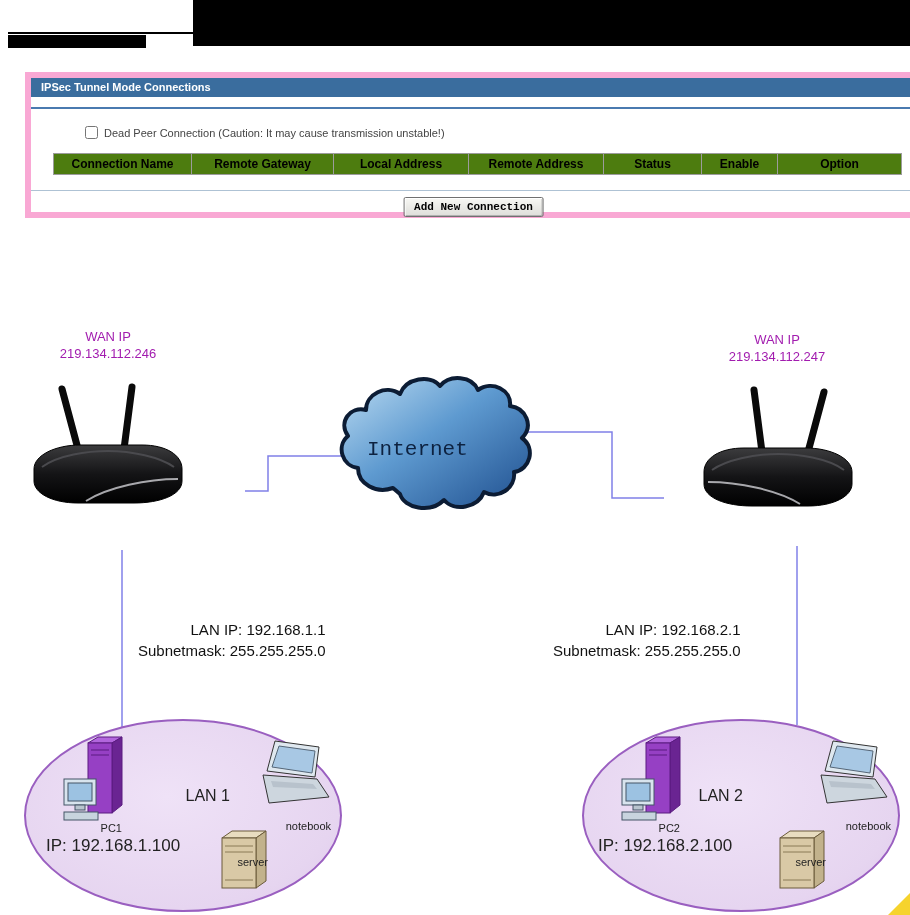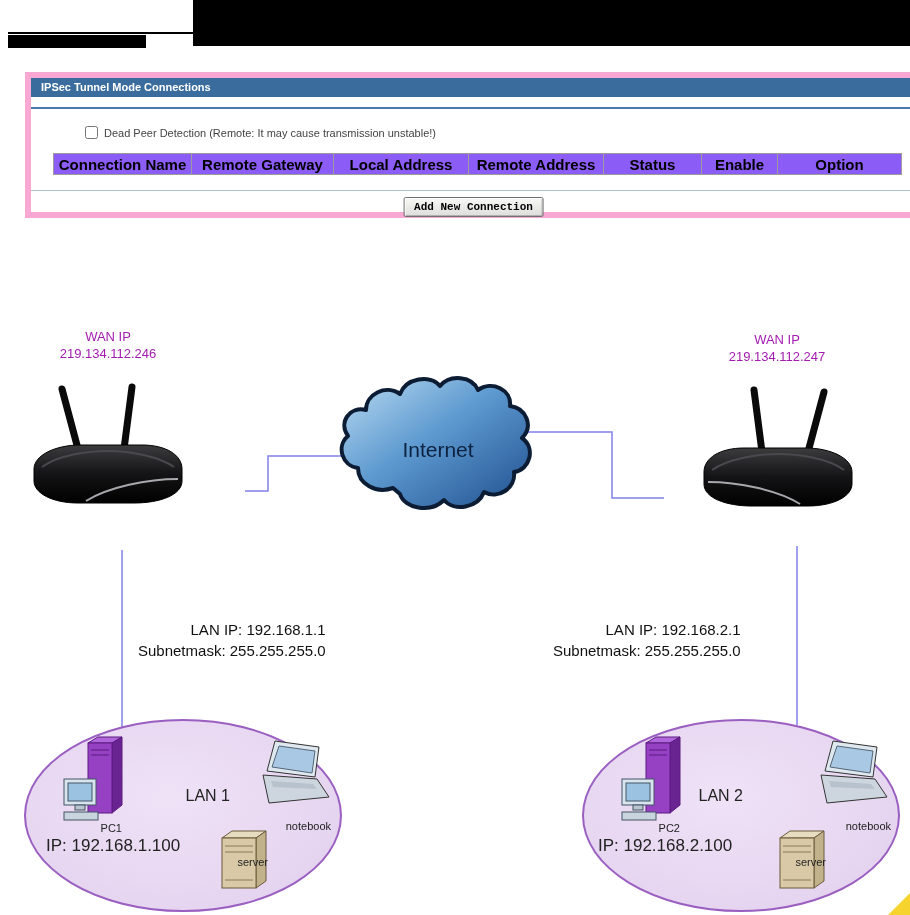--- a/index.html
+++ b/index.html
@@ -20,21 +20,21 @@
   .panel-title { height:19px; background:#3a6d9e; color:#fff; font-size:11px;
                  font-weight:bold; line-height:19px; padding-left:10px; }
   .panel-rule1 { position:absolute; left:0; top:29px; width:100%; height:2px; background:#4a7ab0; }
   .panel-rule2 { position:absolute; left:0; top:112px; width:100%; height:1px; background:#aec2d4; }
 
   .dpd-row { position:absolute; left:54px; top:48px; display:flex; align-items:center;
              gap:6px; font-size:11px; color:#444; }
   .dpd-row input { width:13px; height:13px; margin:0; }
 
   .conn-table { position:absolute; left:22px; top:75px; border-collapse:collapse; }
-  .conn-table th { border:1px solid #9c9c9c; background:#8b5cf6; font-size:15px;
+  .conn-table th { border:1px solid #9c9c9c; background:#4d7c0f; font-size:12px;
                    font-weight:bold; color:#000; height:21px; padding:0 4px; text-align:center; }
   .conn-table th:nth-child(1){ width:138px; }
   .conn-table th:nth-child(2){ width:142px; }
   .conn-table th:nth-child(3){ width:135px; }
   .conn-table th:nth-child(4){ width:135px; }
   .conn-table th:nth-child(5){ width:98px;  }
   .conn-table th:nth-child(6){ width:76px;  }
   .conn-table th:nth-child(7){ width:124px; }
 
   .add-btn { position:absolute; left:50%; transform:translateX(-50%); top:119px;
@@ -49,22 +49,22 @@
 
   .wan-label { position:absolute; text-align:center; font-size:13px; color:#a21caf; line-height:17px; }
   .wan-left  { left:38px;  top:328px; width:140px; }
   .wan-right { left:703px; top:331px; width:148px; }
 
   .router-svg { position:absolute; width:160px; height:132px; }
   .router-left  { left:28px;  top:383px; }
   .router-right { left:698px; top:386px; transform:scaleX(-1); }
 
   .cloud-svg { position:absolute; left:330px; top:368px; width:215px; height:160px; }
-  .internet-label { position:absolute; left:367px; top:438px; width:142px; text-align:center;
-                    font-size:21px; color:#0d2240; }
+  .internet-label { position:absolute; left:367px; top:438px; width:142px; text-align:left;
+                    font-size:21px; color:#0d2240;font-family:Liberation Mono, monospace; }
 
   .lan-info { position:absolute; font-size:15px; color:#111; line-height:21px; white-space:nowrap;text-align:right; }
   .lan-info-left  { left:138px; top:619px; }
   .lan-info-right { left:553px; top:619px; }
 
   .lan-ellipse { position:absolute; width:318px; height:193px; border-radius:50%;
                  background:radial-gradient(ellipse at 45% 40%, #efe2f7 0%, #e6d5f0 70%, #ddc8ea 100%);
                  border:2px solid #9a5fc0; }
   .ellipse-left  { left:24px;  top:719px; }
   .ellipse-right { left:582px; top:719px; }
@@ -87,21 +87,21 @@
   <div class="hdr-black"></div>
   <div class="hdr-rule"></div>
   <div class="hdr-chip"></div>
 
   <div class="panel">
     <div class="panel-title">IPSec Tunnel Mode Connections</div>
     <div class="panel-rule1"></div>
 
     <label class="dpd-row">
       <input type="checkbox" style="">
-      <span>Dead Peer Detection (Remote: It may cause transmission unstable!)</span>
+      <span>Dead Peer Connection (Caution: It may cause transmission unstable!)</span>
     </label>
 
     <table class="conn-table">
       <thead>
         <tr>
           <th>Connection Name</th>
           <th>Remote Gateway</th>
           <th>Local Address</th>
           <th>Remote Address</th>
           <th>Status</th>

